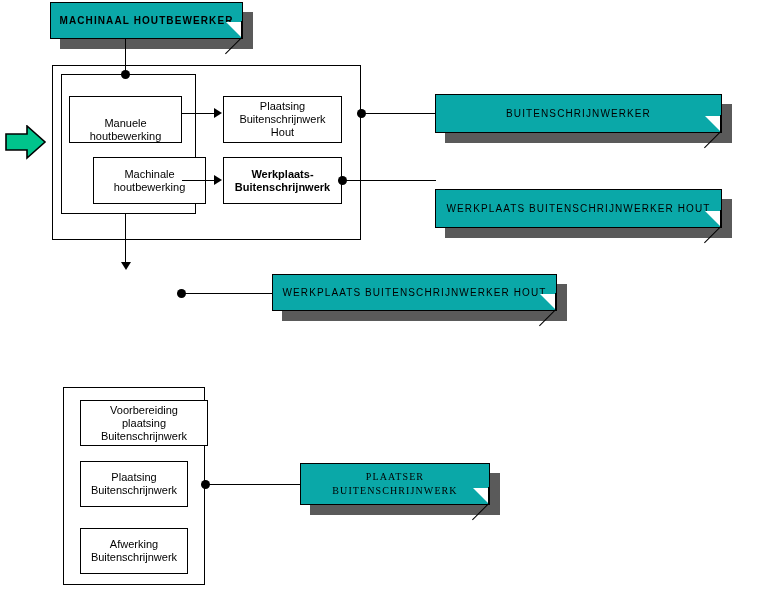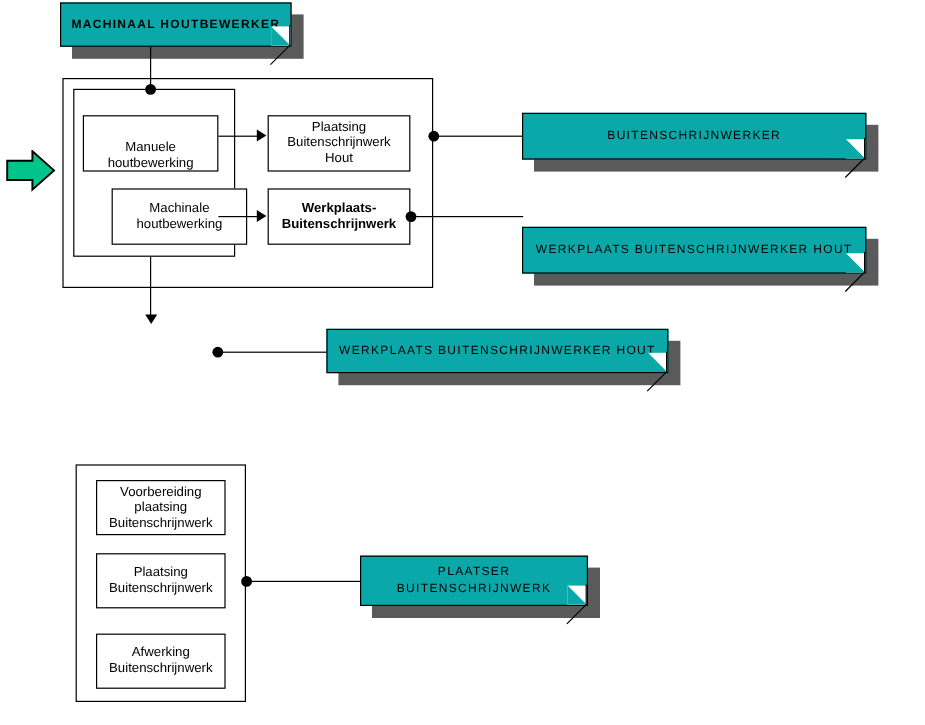--- a/index.html
+++ b/index.html
@@ -225,42 +225,42 @@
       <span>WERKPLAATS BUITENSCHRIJNWERKER  HOUT</span>
       <div class="fold-cut"></div>
       <div class="fold-tri"></div>
       <div class="fold-side"></div>
       <div class="fold-edge"></div>
     </div>
   </div>
 
   <div class="frame" style="left:63px; top:387px; width:142px; height:198px;"></div>
 
-  <div class="wbox" style="left:80px; top:400px; width:108px; height:46px;">
+  <div class="wbox" style="left:80px; top:400px; width:128px; height:46px;">
     <span style="white-space:pre-line;">Voorbereiding
 plaatsing
 Buitenschrijnwerk</span>
   </div>
 
   <div class="wbox" style="left:80px; top:461px; width:108px; height:46px;">
     <span style="white-space:pre-line;">Plaatsing
 Buitenschrijnwerk</span>
   </div>
 
   <div class="wbox" style="left:80px; top:528px; width:108px; height:46px;">
     <span style="white-space:pre-line;">Afwerking
 Buitenschrijnwerk</span>
   </div>
 
   <div class="hline" style="left:205px; top:484px; width:96px;"></div>
   <div class="dot" style="left:201px; top:480px;"></div>
 
   <div class="doc" style="left:300px; top:463px; width:190px; height:42px;">
     <div class="shadow"></div>
-    <div class="body" style="white-space:pre-line;">
+    <div class="body" style="white-space:pre-line;font-family:Liberation Serif, serif;">
       <span style="white-space:pre-line;">PLAATSER
 BUITENSCHRIJNWERK</span>
       <div class="fold-cut"></div>
       <div class="fold-tri"></div>
       <div class="fold-side"></div>
       <div class="fold-edge"></div>
     </div>
   </div>
 
 </div>

